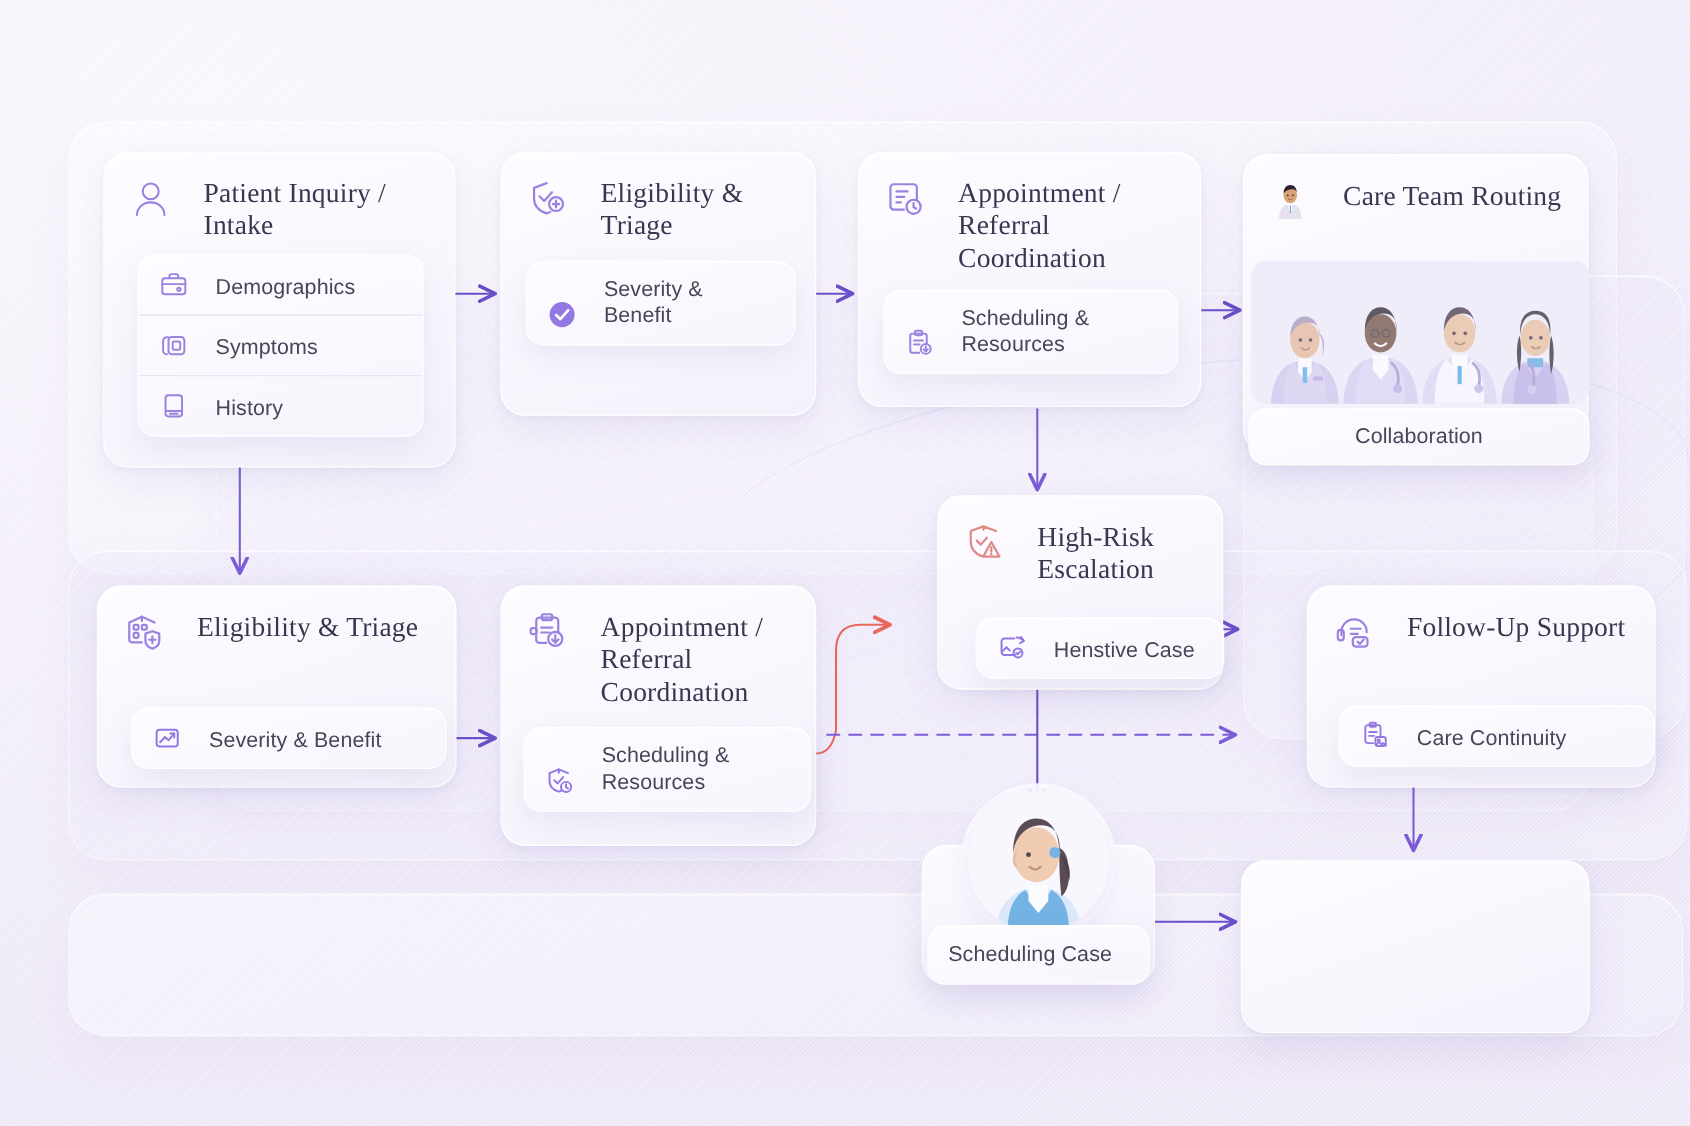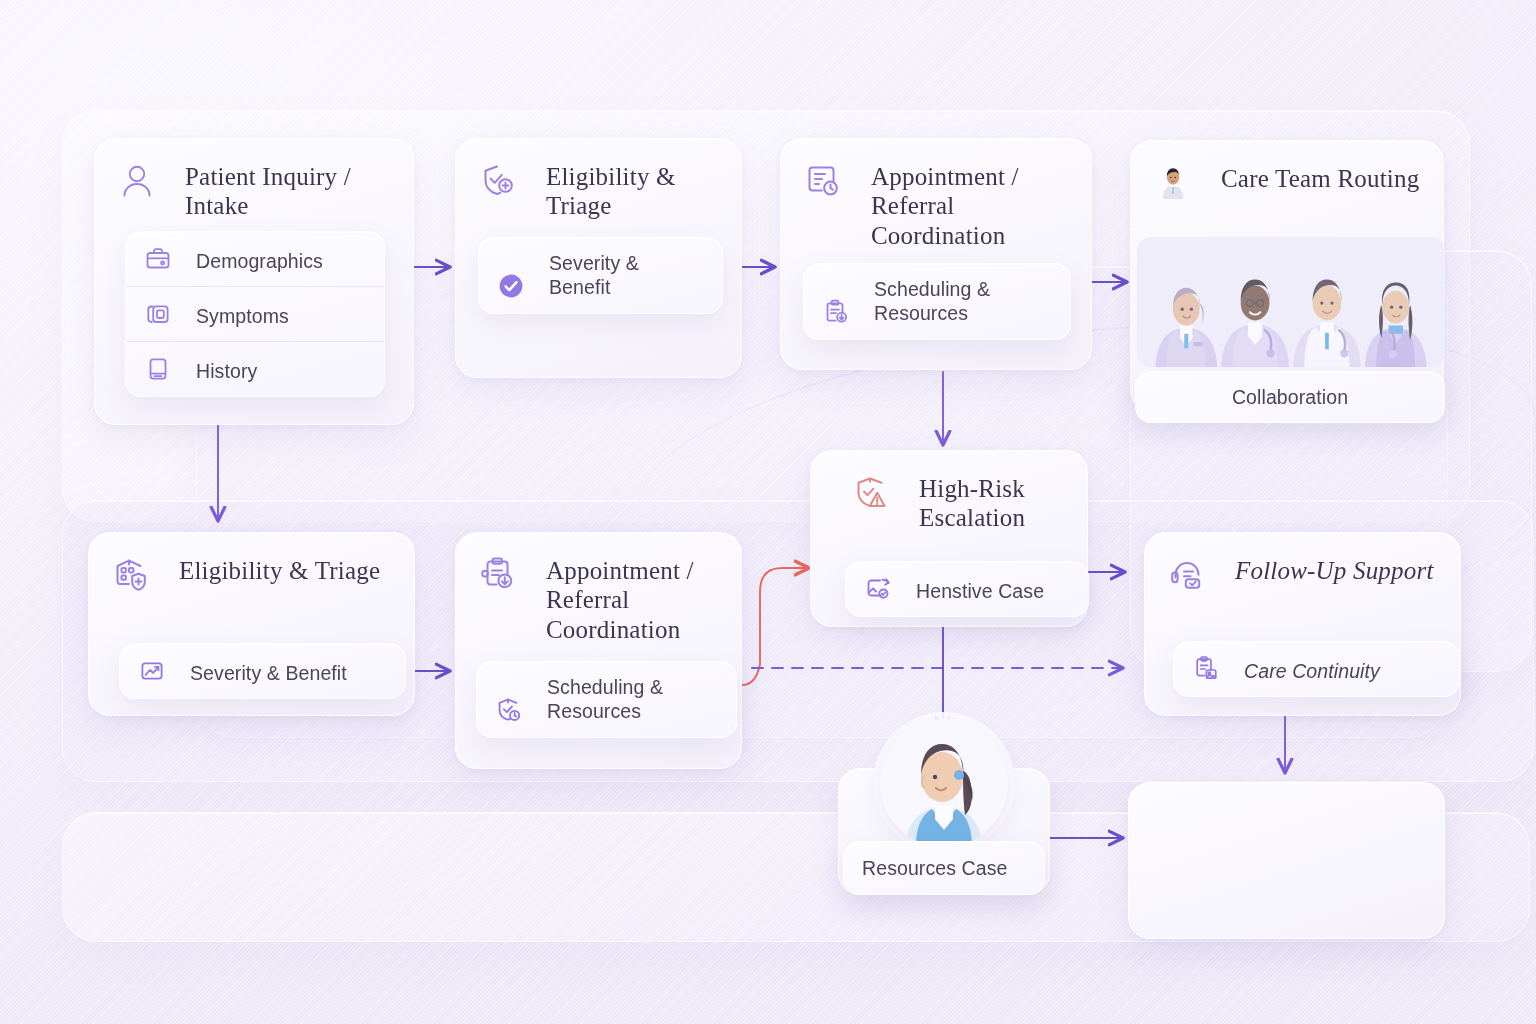--- a/index.html
+++ b/index.html
@@ -79,27 +79,27 @@
   #card-intake .chips{top:92px;left:30px;right:28px;}
   #card-elig1    {left:455px;top:138px; width:285px;height:238px;}
   #card-elig1 .chips{top:98px;left:22px;right:18px;}
   #card-appt1    {left:780px;top:138px; width:310px;height:230px;}
   #card-appt1 .chips{top:124px;left:22px;right:20px;}
   #card-care     {left:1130px;top:140px;width:312px;height:270px;}
   #card-care .media{position:absolute;left:6px;right:-2px;top:96px;height:130px;border-radius:14px;overflow:hidden;
       background:linear-gradient(180deg,#f3f0fc,#ecе8f9);}
   #card-care .chips{top:230px;left:4px;right:-2px;}
 
-  #card-risk     {left:810px;top:450px; width:258px;height:175px;padding-left:18px;}
+  #card-risk     {left:852px;top:450px; width:258px;height:175px;}
   #card-risk .chips{top:110px;left:34px;right:-2px;}
   #card-elig2    {left:88px; top:532px; width:325px;height:182px;}
   #card-elig2 .chips{top:110px;left:30px;right:8px;}
   #card-appt2    {left:455px;top:532px; width:285px;height:235px;}
   #card-appt2 .chips{top:128px;left:20px;right:4px;}
-  #card-follow   {left:1144px;top:532px;width:315px;height:182px;font-style:italic;}
+  #card-follow   {left:1188px;top:532px;width:315px;height:182px;}
   #card-follow .chips{top:108px;left:28px;right:0px;}
   #card-doc      {left:1128px;top:782px;width:315px;height:155px;}
   #card-doc .chips{top:96px;left:20px;right:0px;}
 
   
   #card-sensitive{
     position:absolute;left:838px;top:768px;width:210px;height:125px;border-radius:22px;
     background:linear-gradient(165deg,#fbfaff,#f4f1fb);
     box-shadow:0 12px 30px rgba(126,107,183,.11), 0 1px 0 rgba(255,255,255,.95) inset;
     border:1px solid rgba(255,255,255,.9);
@@ -496,21 +496,21 @@
         <path d="M84 58c7 3 10 14 8 24-3-10-5-18-8-24z" fill="#2b1f27"></path>
         <circle cx="79" cy="56" r="5" fill="#5aa8e0"></circle>
         <circle cx="55" cy="58" r="2.2" fill="#33252e"></circle>
         <path d="M56 69c3 3 7 3 10 0" fill="none" stroke="#b97a58" stroke-width="2" stroke-linecap="round"></path>
         <path d="M44 56c-3 4-3 10 0 13" fill="none" stroke="#e0b293" stroke-width="2"></path>
         <rect width="128" height="128" fill="#f0ebfa" opacity="0.18"></rect>
       </svg>
     </div>
     <div class="chips">
       <div class="chip">
-        <span class="chip-label">Resources Case</span>
+        <span class="chip-label">Scheduling Case</span>
       </div>
     </div>
   </div>
 
   <div class="card" id="card-doc">
   </div>
 
 </div>
 
 </body></html>

